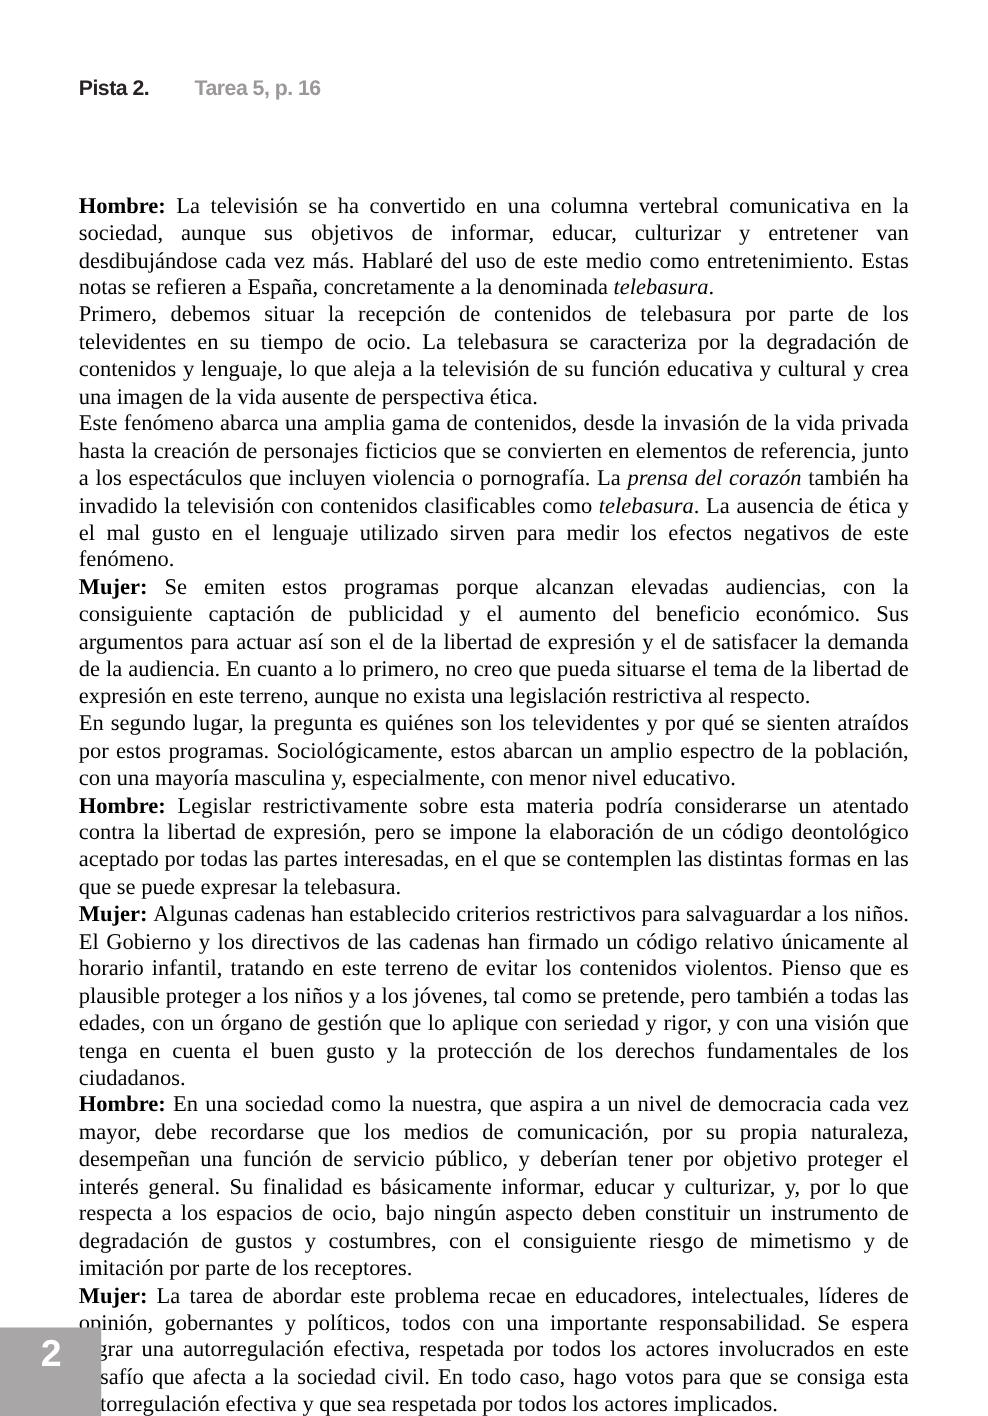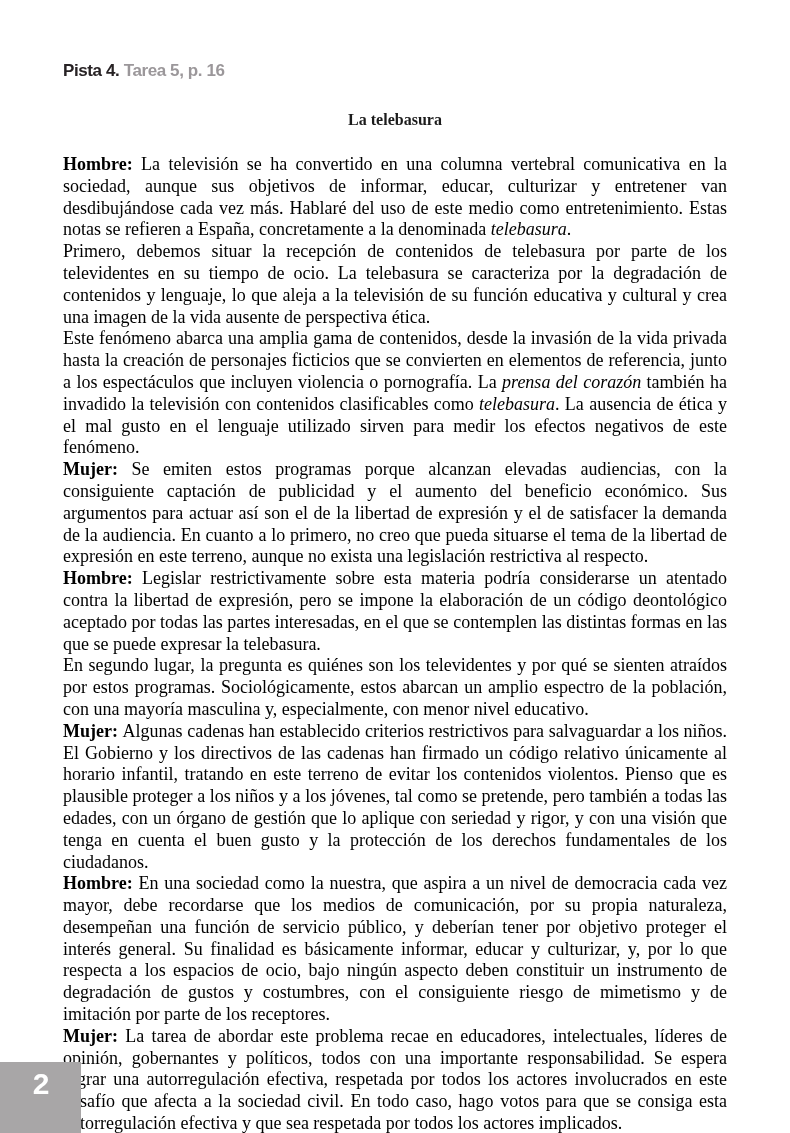--- a/index.html
+++ b/index.html
@@ -15,21 +15,21 @@
     position: absolute;
     left: 63px;
     top: 61px;
     font-family: "Liberation Sans", sans-serif;
     font-weight: bold;
     font-size: 17px;
     letter-spacing: -0.4px;
     white-space: nowrap;
   }
   .lesson-header .track { color: #272224; }
-  .lesson-header .task  { color: #9b979a; }
+  .lesson-header .task  { color: #9b979a; margin-left: 32px; }
   .doc-title {
     position: absolute;
     top: 111px;
     left: 0;
     width: 100%;
     margin: 0;
     text-align: center;
     font-size: 16px;
     font-weight: bold;
     color: #1b1b1b;
@@ -75,33 +75,32 @@
     display: inline-block;
     margin-top: 5px;
   }
 </style>
 </head>
 <body>
 
 <div class="page">
 
   <div class="lesson-header">
-    <span class="track">Pista 4.</span><span class="task"> Tarea 5, p. 16</span>
+    <span class="track">Pista 2.</span><span class="task"> Tarea 5, p. 16</span>
   </div>
 
-  <h1 class="doc-title">La telebasura</h1>
 
   <div class="content">
     <div class="transcript" id="transcript">
         <p><span class="bold">Hombre: </span><span class="normal">La televisión se ha convertido en una columna vertebral comunicativa en la sociedad, aunque sus objetivos de informar, educar, culturizar y entretener van desdibujándose cada vez más. Hablaré del uso de este medio como entretenimiento. Estas notas se refieren a España, concretamente a la denominada </span><span class="italic">telebasura</span><span class="normal">.</span></p>
         <p><span class="normal">Primero, debemos situar la recepción de contenidos de telebasura por parte de los televidentes en su tiempo de ocio. La telebasura se caracteriza por la degradación de contenidos y lenguaje, lo que aleja a la televisión de su función educativa y cultural y crea una imagen de la vida ausente de perspectiva ética.</span></p>
         <p><span class="normal">Este fenómeno abarca una amplia gama de contenidos, desde la invasión de la vida privada hasta la creación de personajes ficticios que se convierten en elementos de referencia, junto a los espectáculos que incluyen violencia o pornografía. La </span><span class="italic">prensa del corazón</span><span class="normal"> también ha invadido la televisión con contenidos clasificables como </span><span class="italic">telebasura</span><span class="normal">. La ausencia de ética y el mal gusto en el lenguaje utilizado sirven para medir los efectos negativos de este fenómeno.</span></p>
         <p><span class="bold">Mujer: </span><span class="normal">Se emiten estos programas porque alcanzan elevadas audiencias, con la consiguiente captación de publicidad y el aumento del beneficio económico. Sus argumentos para actuar así son el de la libertad de expresión y el de satisfacer la demanda de la audiencia. En cuanto a lo primero, no creo que pueda situarse el tema de la libertad de expresión en este terreno, aunque no exista una legislación restrictiva al respecto.</span></p>
+        <p><span class="normal">En segundo lugar, la pregunta es quiénes son los televidentes y por qué se sienten atraídos por estos programas. Sociológicamente, estos abarcan un amplio espectro de la población, con una mayoría masculina y, especialmente, con menor nivel educativo.</span></p>
         <p><span class="bold">Hombre: </span><span class="normal">Legislar restrictivamente sobre esta materia podría considerarse un atentado contra la libertad de expresión, pero se impone la elaboración de un código deontológico aceptado por todas las partes interesadas, en el que se contemplen las distintas formas en las que se puede expresar la telebasura.</span></p>
-        <p><span class="normal">En segundo lugar, la pregunta es quiénes son los televidentes y por qué se sienten atraídos por estos programas. Sociológicamente, estos abarcan un amplio espectro de la población, con una mayoría masculina y, especialmente, con menor nivel educativo.</span></p>
         <p><span class="bold">Mujer: </span><span class="normal">Algunas cadenas han establecido criterios restrictivos para salvaguardar a los niños. El Gobierno y los directivos de las cadenas han firmado un código relativo únicamente al horario infantil, tratando en este terreno de evitar los contenidos violentos. Pienso que es plausible proteger a los niños y a los jóvenes, tal como se pretende, pero también a todas las edades, con un órgano de gestión que lo aplique con seriedad y rigor, y con una visión que tenga en cuenta el buen gusto y la protección de los derechos fundamentales de los ciudadanos.</span></p>
         <p><span class="bold">Hombre: </span><span class="normal">En una sociedad como la nuestra, que aspira a un nivel de democracia cada vez mayor, debe recordarse que los medios de comunicación, por su propia naturaleza, desempeñan una función de servicio público, y deberían tener por objetivo proteger el interés general. Su finalidad es básicamente informar, educar y culturizar, y, por lo que respecta a los espacios de ocio, bajo ningún aspecto deben constituir un instrumento de degradación de gustos y costumbres, con el consiguiente riesgo de mimetismo y de imitación por parte de los receptores.</span></p>
         <p><span class="bold">Mujer: </span><span class="normal">La tarea de abordar este problema recae en educadores, intelectuales, líderes de opinión, gobernantes y políticos, todos con una importante responsabilidad. Se espera lograr una autorregulación efectiva, respetada por todos los actores involucrados en este desafío que afecta a la sociedad civil. En todo caso, hago votos para que se consiga esta autorregulación efectiva y que sea respetada por todos los actores implicados.</span></p>
       </div>
     <div class="doc-footer">
       <span class="wordcount">608 palabras</span>
       <span class="source">Adaptado de https://telos.fundaciontelefonica.com</span>
     </div>
   </div>
 

